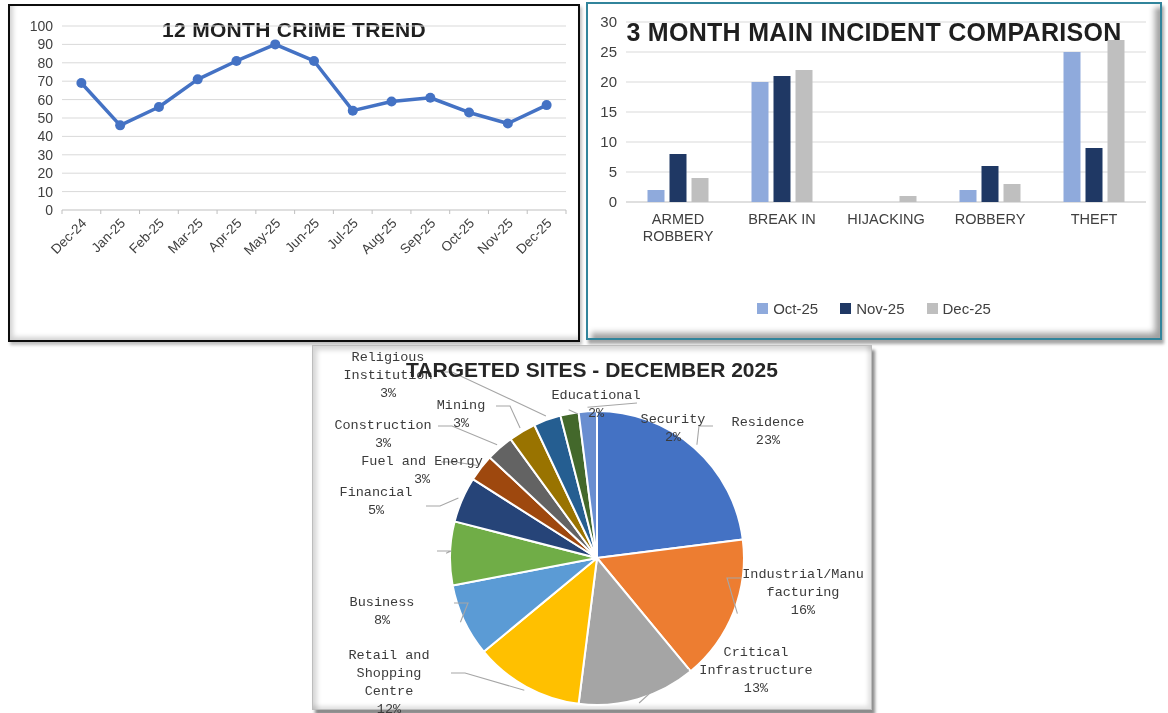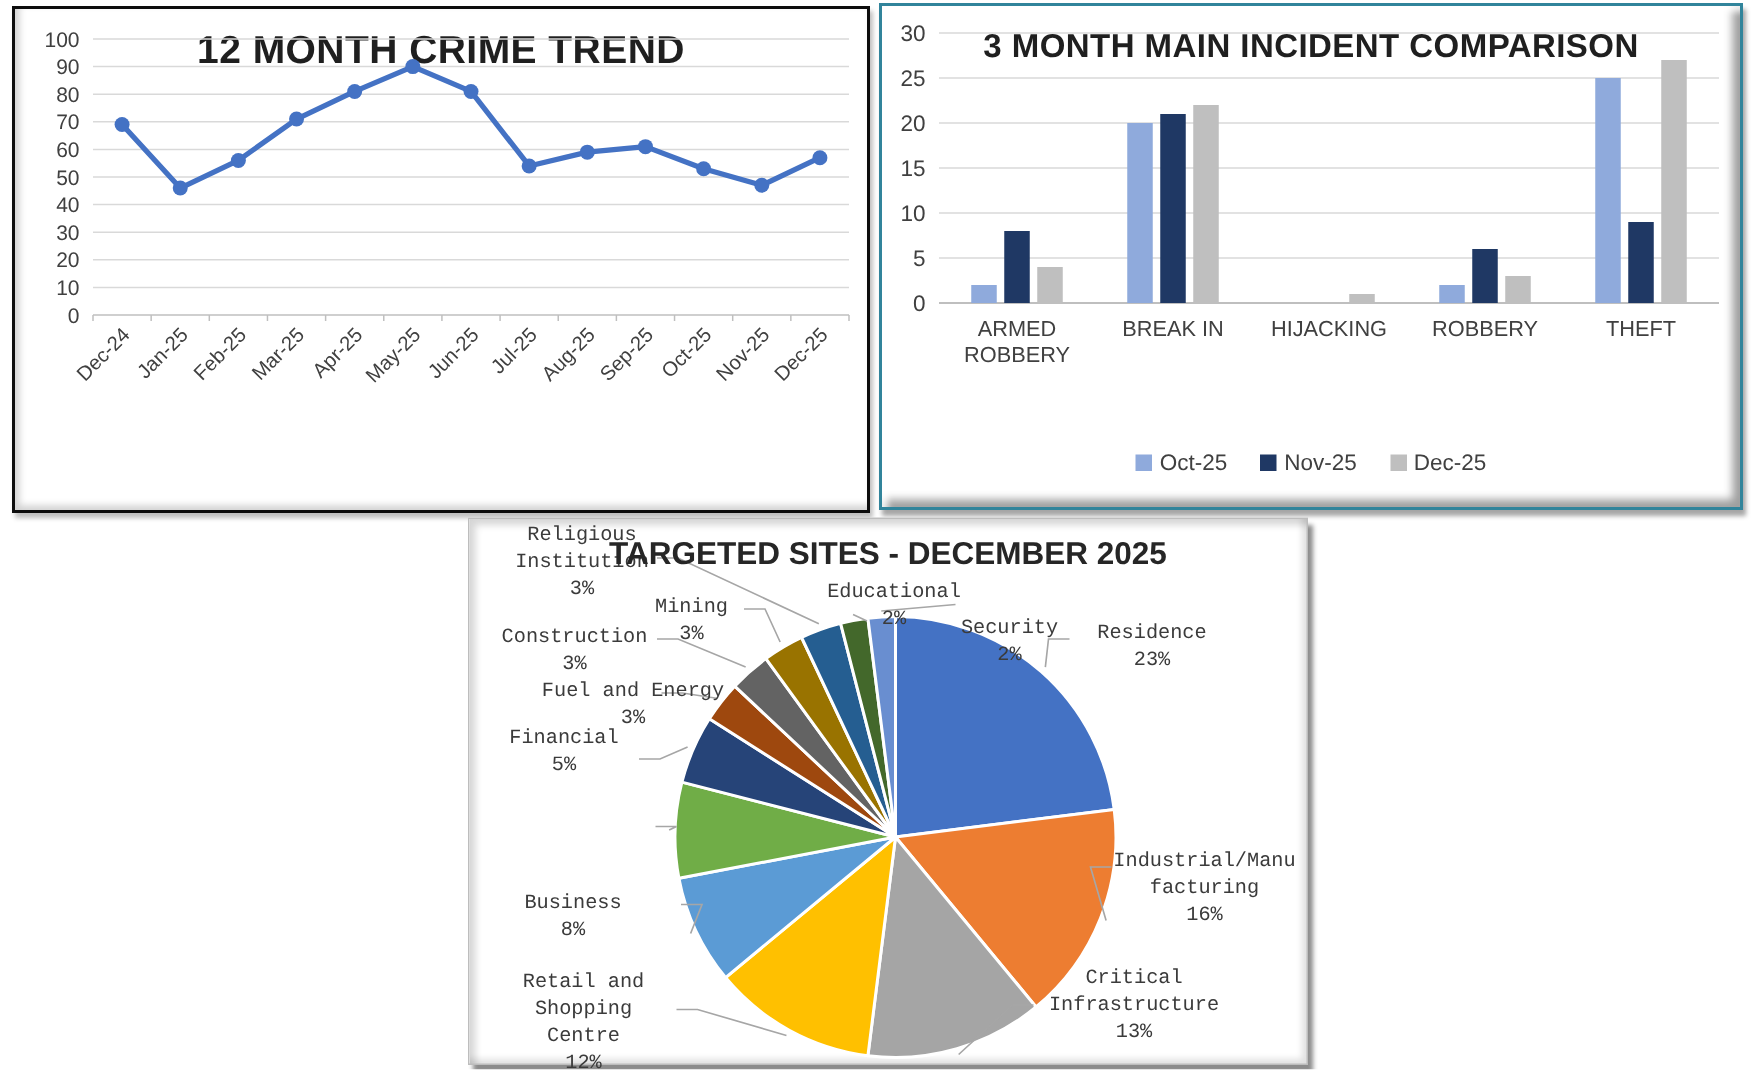--- a/index.html
+++ b/index.html
@@ -6,22 +6,22 @@
   .stage{position:relative;width:1168px;height:713px;background:#fff;overflow:hidden;
          font-family:"Liberation Sans","DejaVu Sans",sans-serif;}
   .panel{position:absolute;background:#fff;box-sizing:border-box;}
   .panel-line{left:8px;top:4px;width:572px;height:338px;border:2px solid #0d0d0d;
       box-shadow: inset 3px -3px 5px rgba(0,0,0,.18), 2px 3px 3px rgba(0,0,0,.25);}
   .panel-bar{left:586px;top:2px;width:576px;height:338px;border:2px solid #31849B;
       box-shadow: inset 4px 4px 4px rgba(255,255,255,.85), inset -5px -5px 6px rgba(0,0,0,.38), 2px 4px 3px rgba(0,0,0,.35);}
   .panel-pie{left:312px;top:345px;width:560px;height:365px;border:1px solid #bdbdbd;
       box-shadow: inset 4px 4px 5px rgba(0,0,0,.16), inset -3px -3px 4px rgba(0,0,0,.12), 3px 5px 3px rgba(0,0,0,.45);}
   .chart-title{position:absolute;left:0;right:0;text-align:center;font-weight:bold;color:#1f1f1f;}
-  .panel-line .chart-title{top:12px;font-size:26px;letter-spacing:.3px;}
-  .panel-bar .chart-title{top:14px;font-size:22px;letter-spacing:.3px;}
+  .panel-line .chart-title{top:12px;font-size:21px;letter-spacing:.3px;}
+  .panel-bar .chart-title{top:14px;font-size:25px;letter-spacing:.3px;}
   .panel-pie .chart-title{top:12px;font-size:21px;color:#262626;z-index:5;}
   svg.plot{position:absolute;left:0;top:0;}
   .line-svg{left:0;top:44px;}
   .bar-svg{left:0;top:48px;}
   .pie-svg{left:0;top:0;}
   .legend{position:absolute;left:0;right:0;top:296px;display:flex;justify-content:center;gap:22px;
           font-size:15px;color:#404040;align-items:center;}
   .legend-item{display:flex;align-items:center;gap:5px;}
   .swatch{width:11px;height:11px;display:inline-block;}
   .pie-label{position:absolute;text-align:center;font-size:13.5px;line-height:1.33;color:#3b3b3b;z-index:4;}

